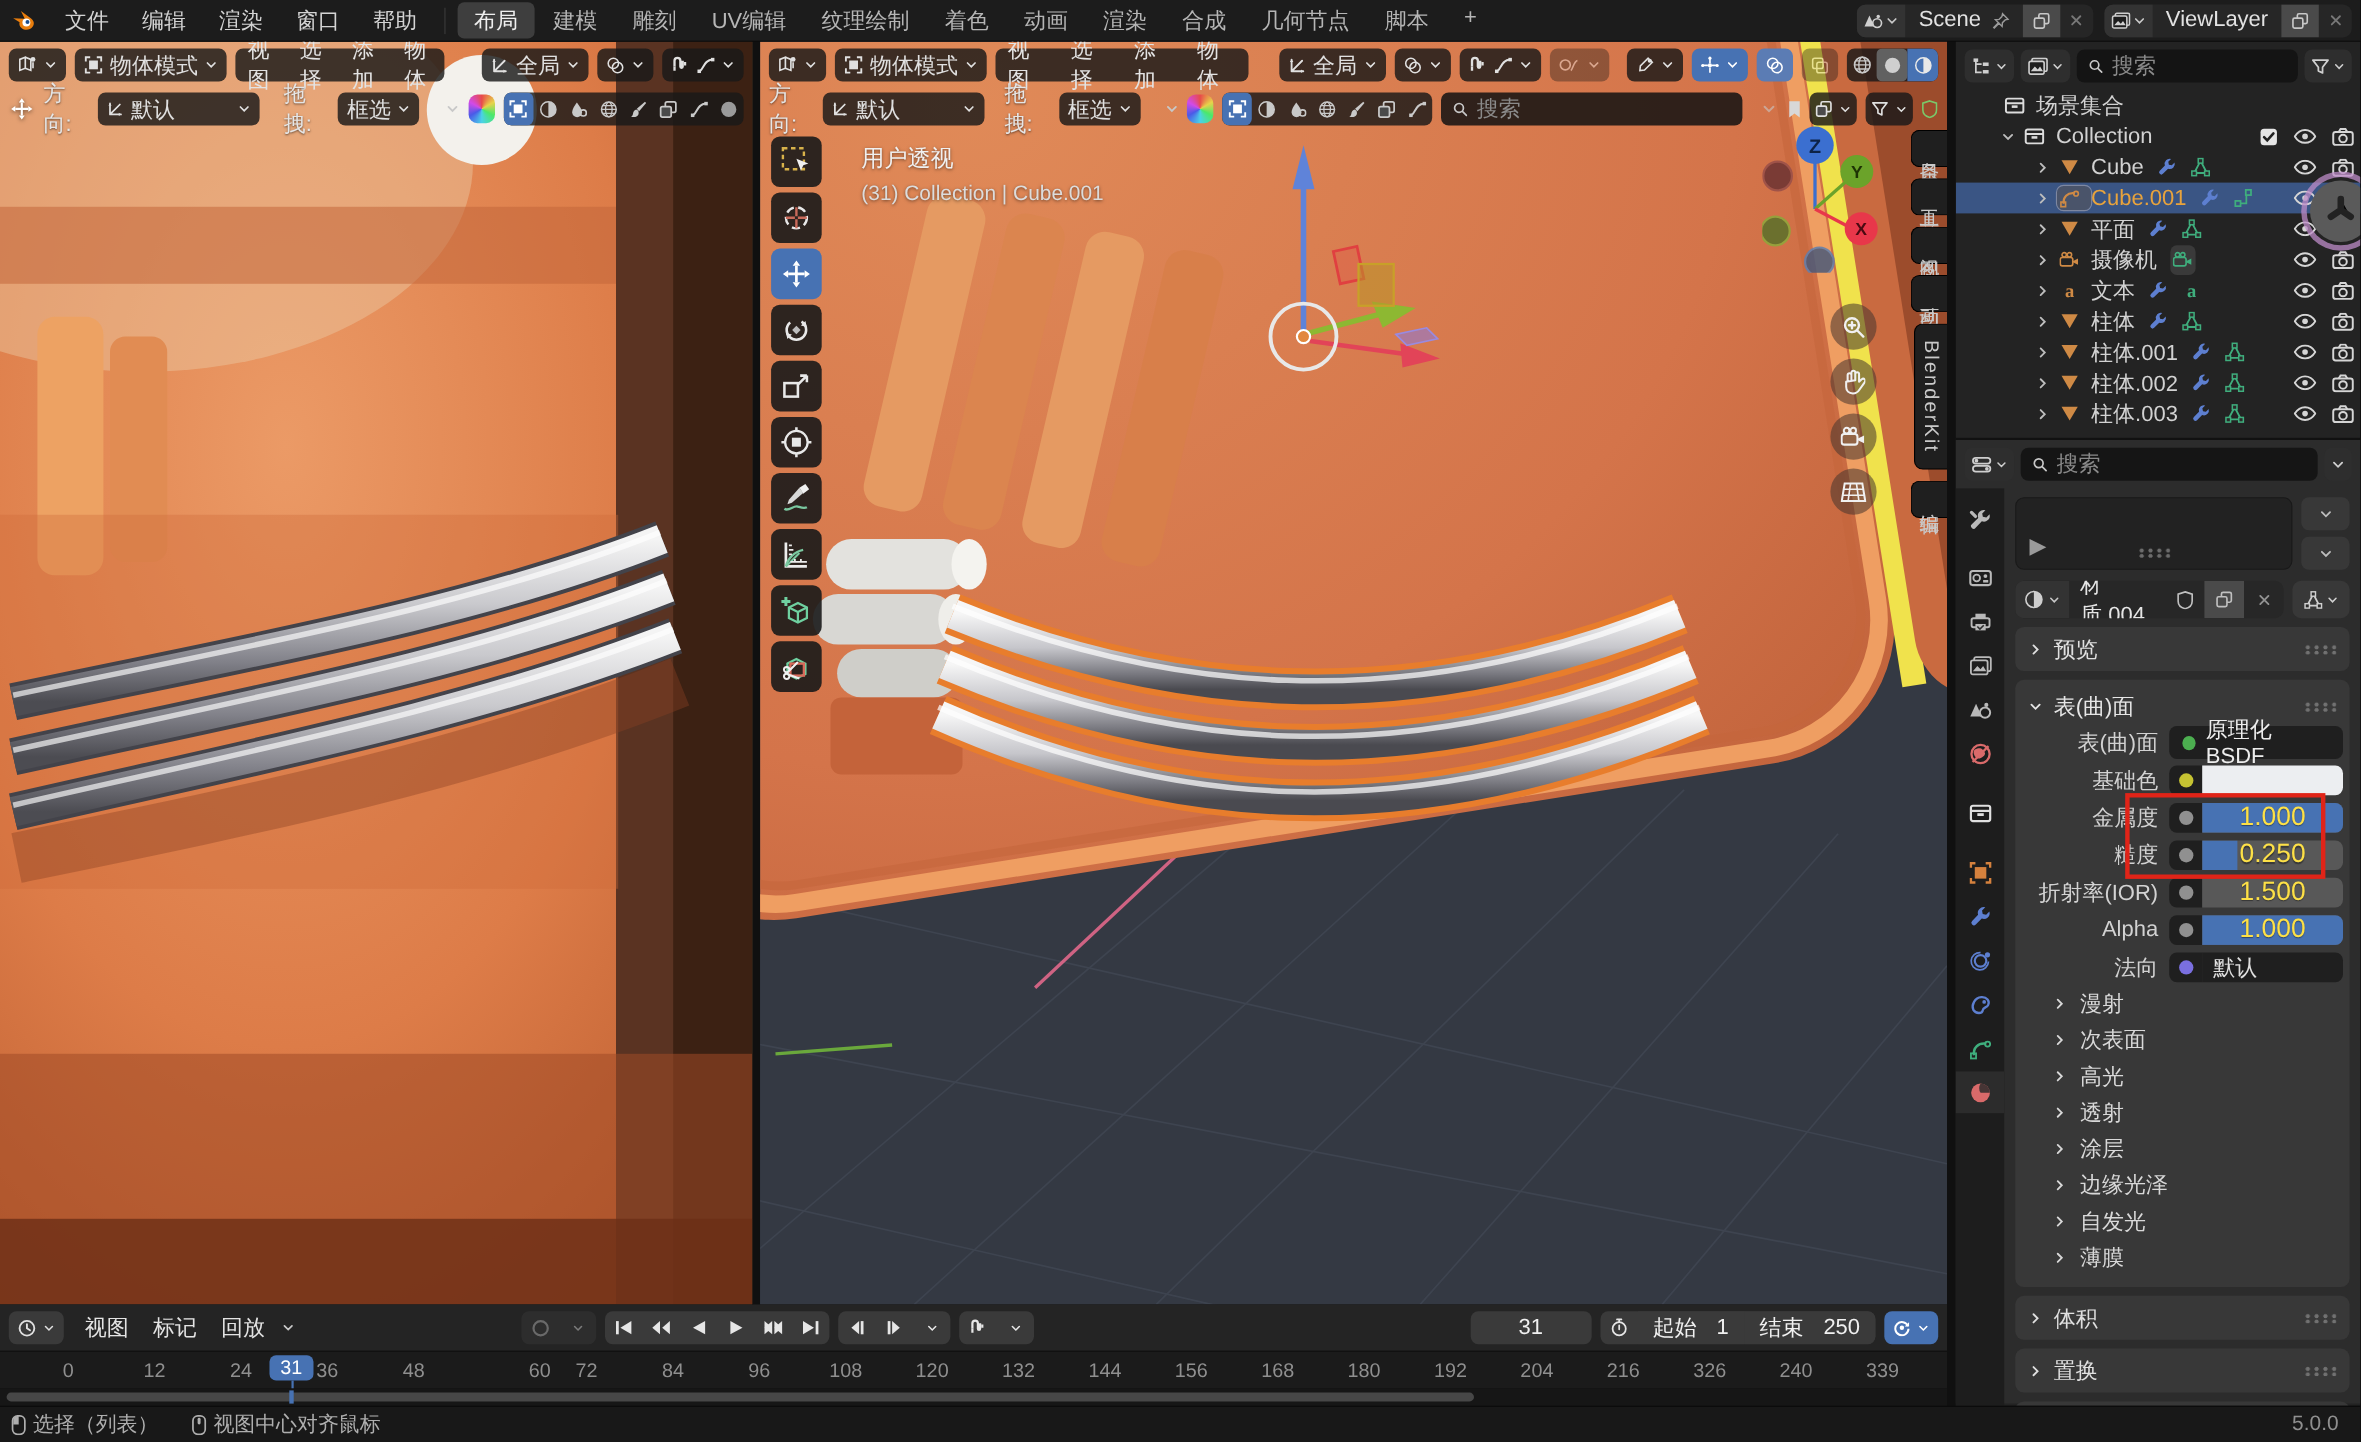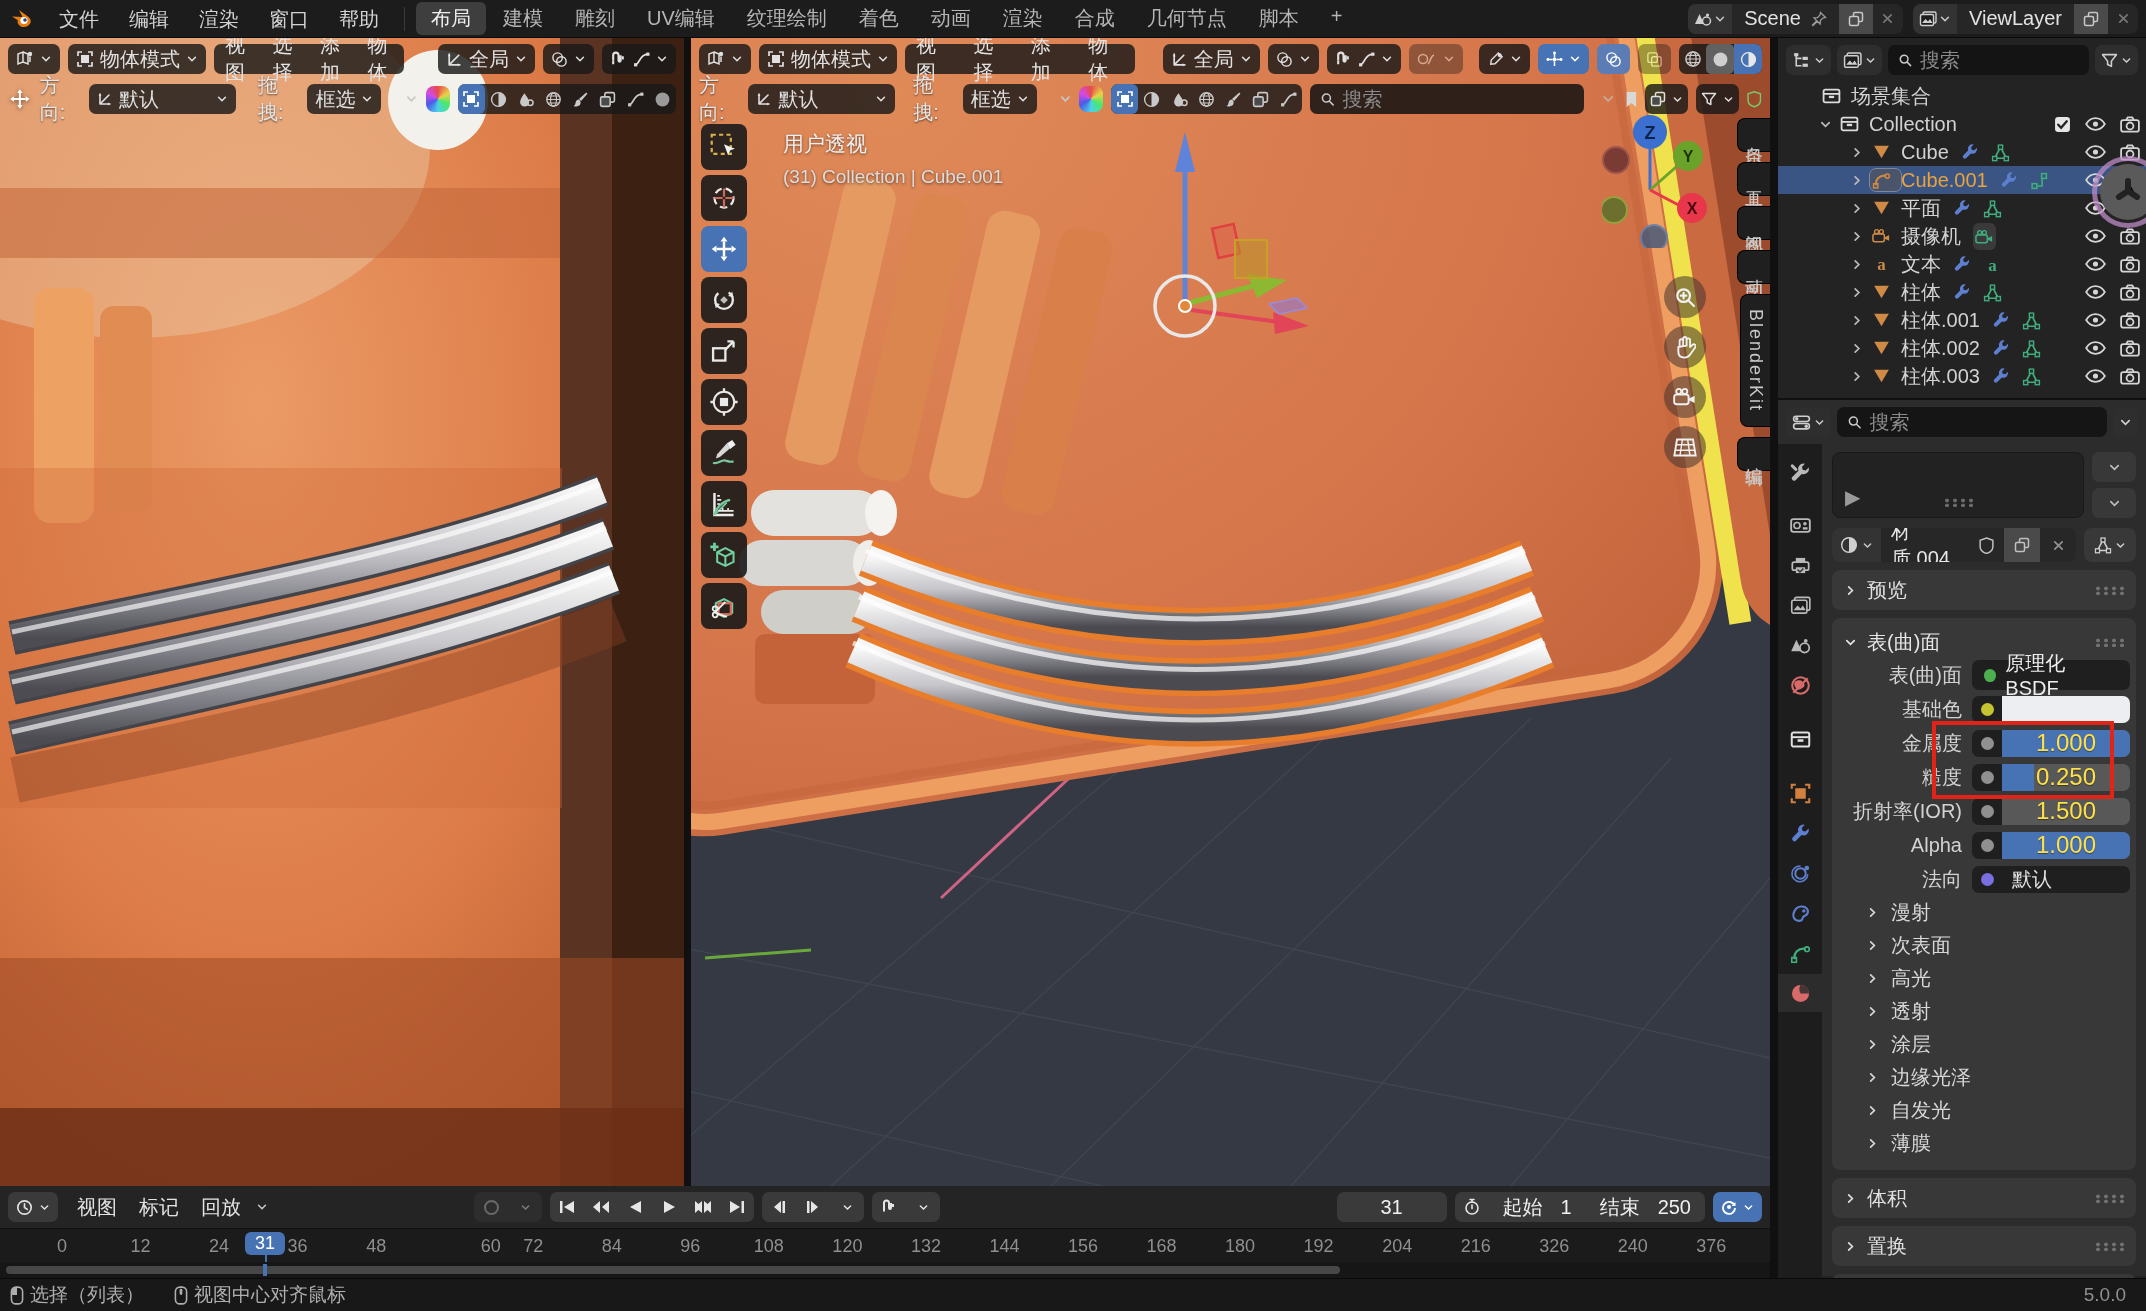--- a/index.html
+++ b/index.html
@@ -1957,21 +1957,21 @@
         <span class="tick" style="left: 925.94px;">132</span>
         <span class="tick" style="left: 1004.48px;">144</span>
         <span class="tick" style="left: 1083.02px;">156</span>
         <span class="tick" style="left: 1161.56px;">168</span>
         <span class="tick" style="left: 1240.1px;">180</span>
         <span class="tick" style="left: 1318.64px;">192</span>
         <span class="tick" style="left: 1397.18px;">204</span>
         <span class="tick" style="left: 1475.72px;">216</span>
         <span class="tick" style="left: 1554.26px;">326</span>
         <span class="tick" style="left: 1632.8px;">240</span>
-        <span class="tick" style="left: 1711.34px;">376</span>
+        <span class="tick" style="left: 1711.34px;">339</span>
       </div>
   </section>
   <div id="scrollstrip">
     <span class="thumb"></span>
     <span id="scroll-cursor" style="left: 262.895px;"></span>
   </div>
 
   <footer id="statusbar">
     <span class="hint">
       <svg class="ic" width="14" height="19">

